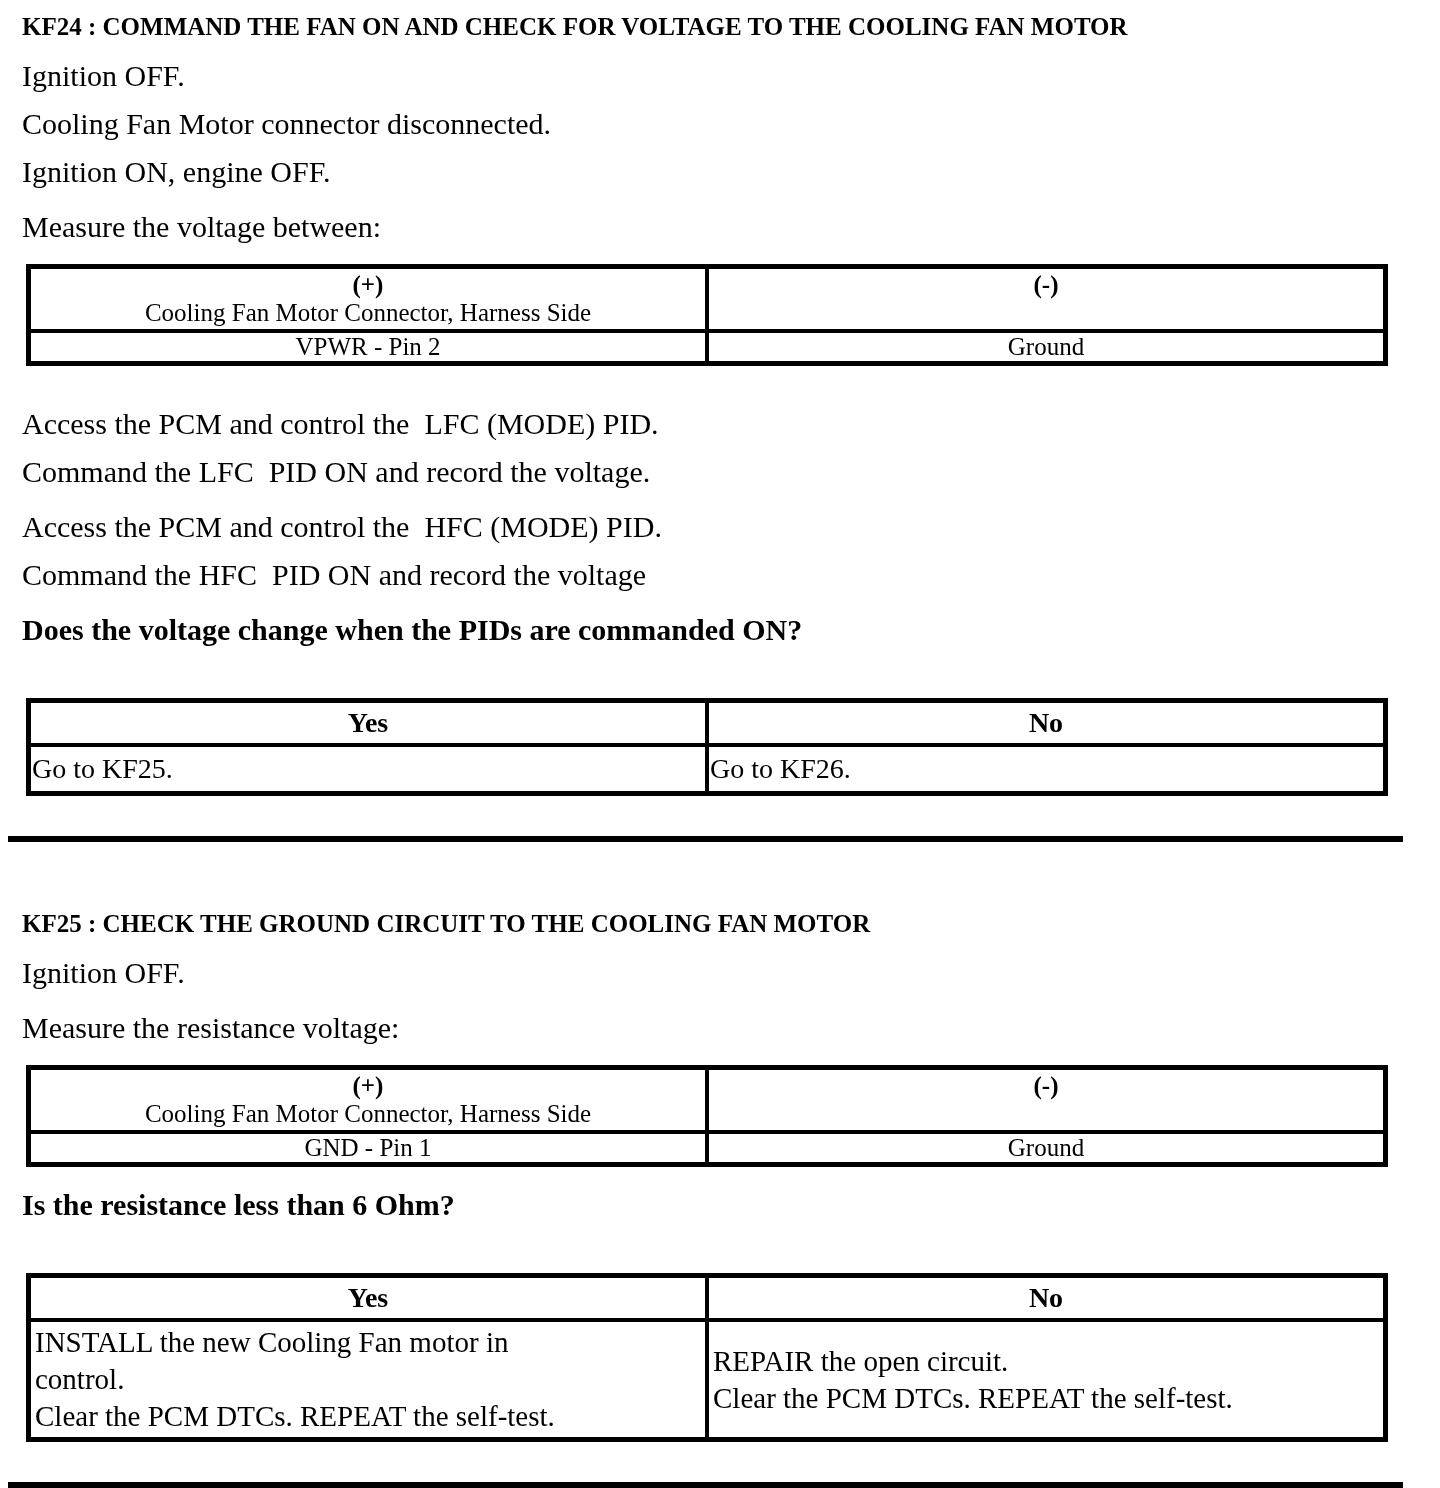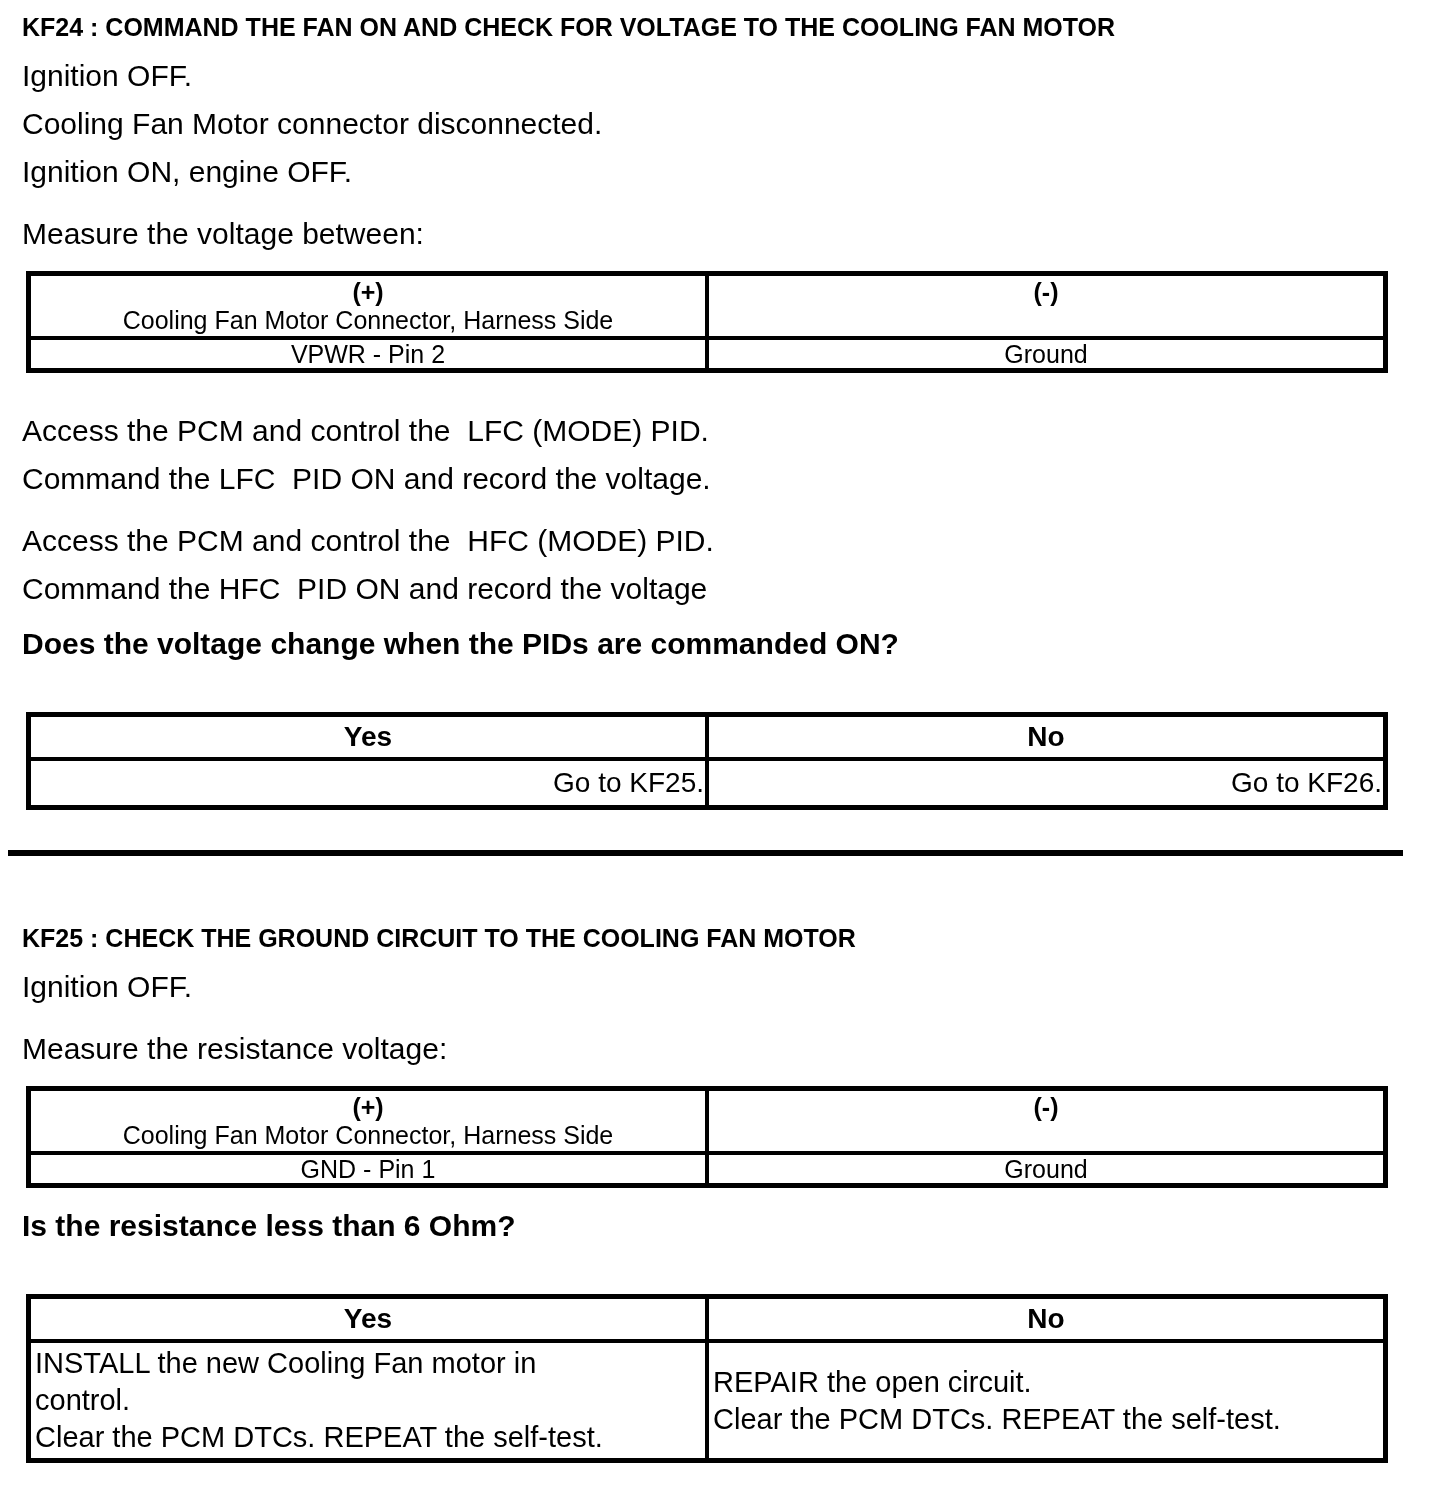--- a/index.html
+++ b/index.html
@@ -10,39 +10,40 @@
   .page {
     width: 1440px;
     min-height: 1488px;
     background: #ffffff;
     color: #000000;
     font-family: "Liberation Sans", sans-serif;
     overflow: hidden;
   }
   .content {
     padding: 0 30px 0 22px;
+    font-family: Liberation Serif, serif;
   }
   .section-title {
     font-size: 25px;
     font-weight: bold;
     line-height: 30px;
     margin: 12px 0 16px 0;
     white-space: pre-wrap;
   }
   .section-title.second {
     margin-top: 67px;
   }
   .step {
     font-size: 30px;
     line-height: 35px;
     margin: 0 0 13px 0;
     white-space: pre-wrap;
   }
   .gap-before {
-    margin-top: 27px;
+    margin-top: 20px;
   }
   .post-first {
     margin-top: 40px;
   }
   .question {
     font-size: 30px;
     font-weight: bold;
     line-height: 36px;
     margin: 20px 0 0 0;
   }
@@ -88,21 +89,21 @@
     border: 4px solid #000000;
     font-size: 28px;
     font-weight: bold;
     height: 38px;
     text-align: center;
     margin-top: 45px;
   }
   .result-table td {
     border: 4px solid #000000;
     font-size: 28px;
-    text-align: right;
+    text-align: left;
     height: 42px;
     vertical-align: middle;
   }
   .result-table.tall td {
     text-align: left;
     height: 104px;
     padding: 2px 6px 2px 4px;
   }
   .result-line {
     line-height: 37px;

